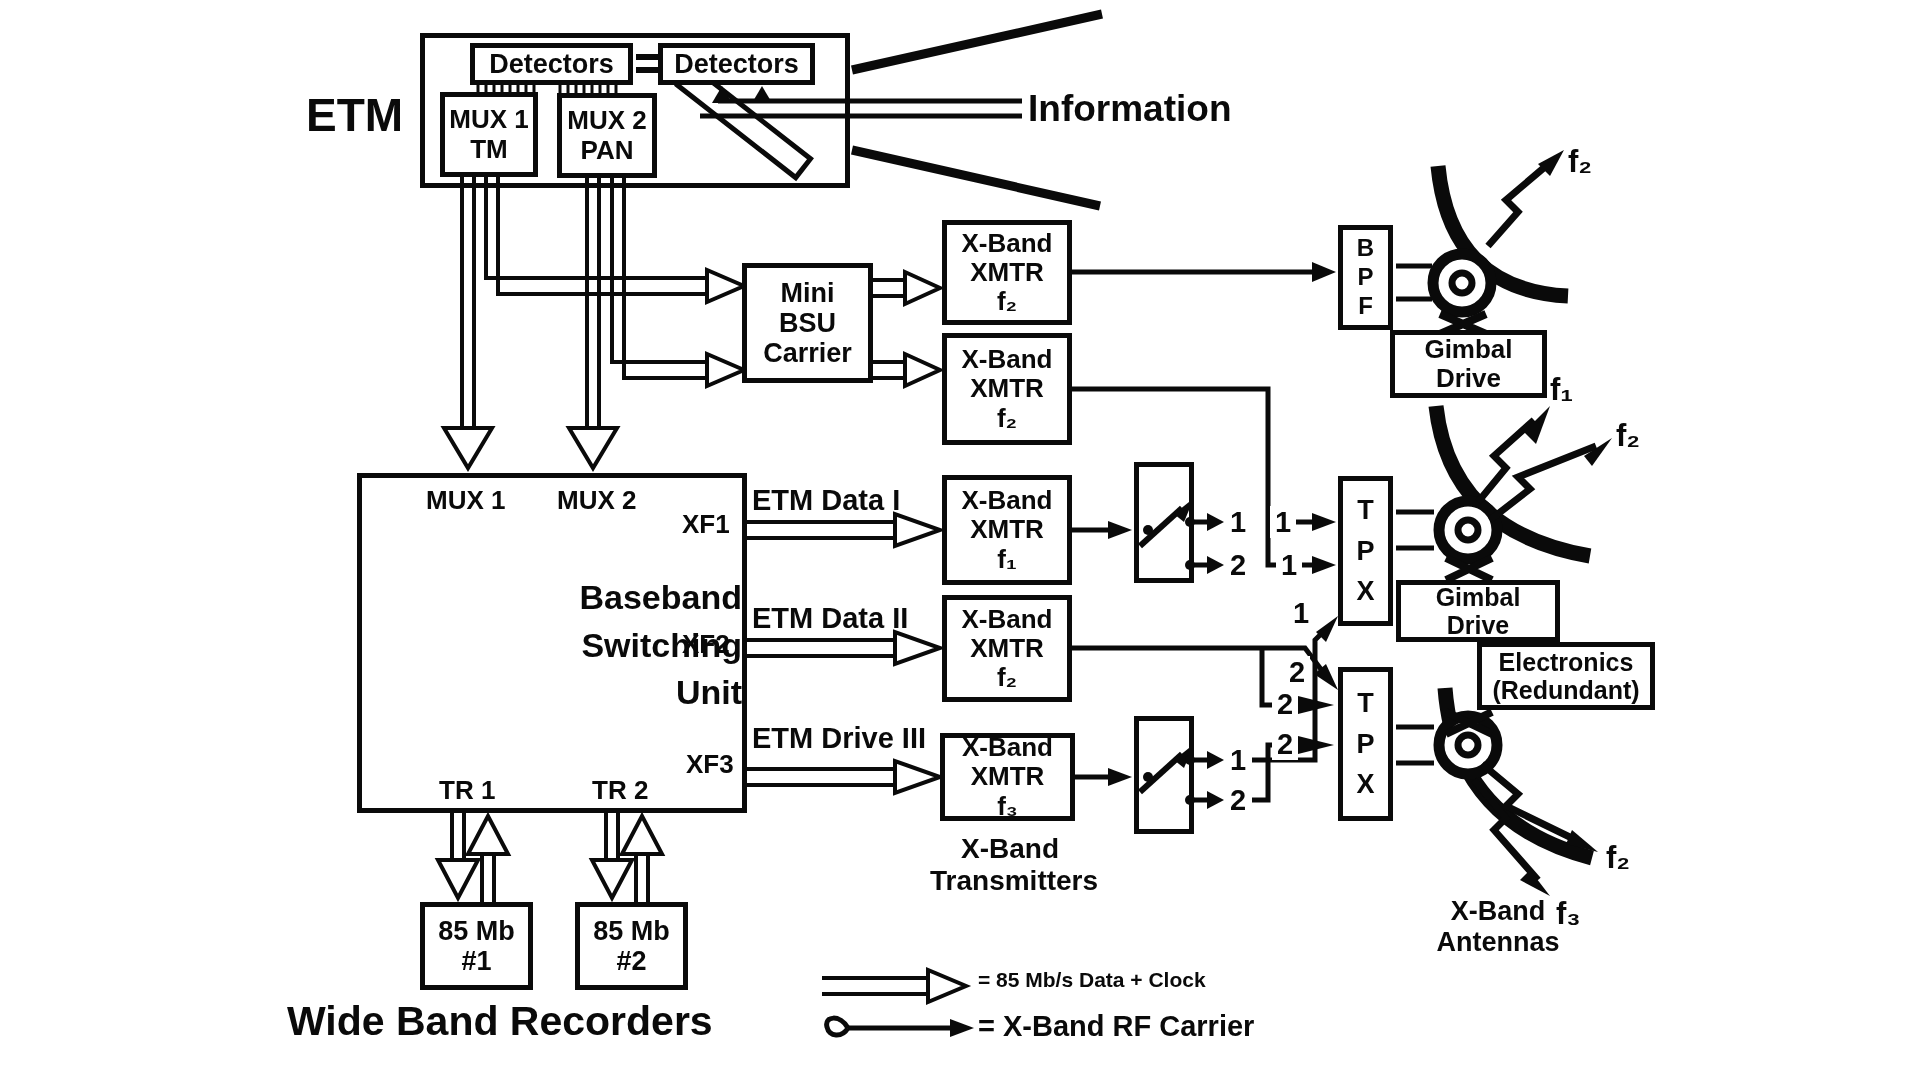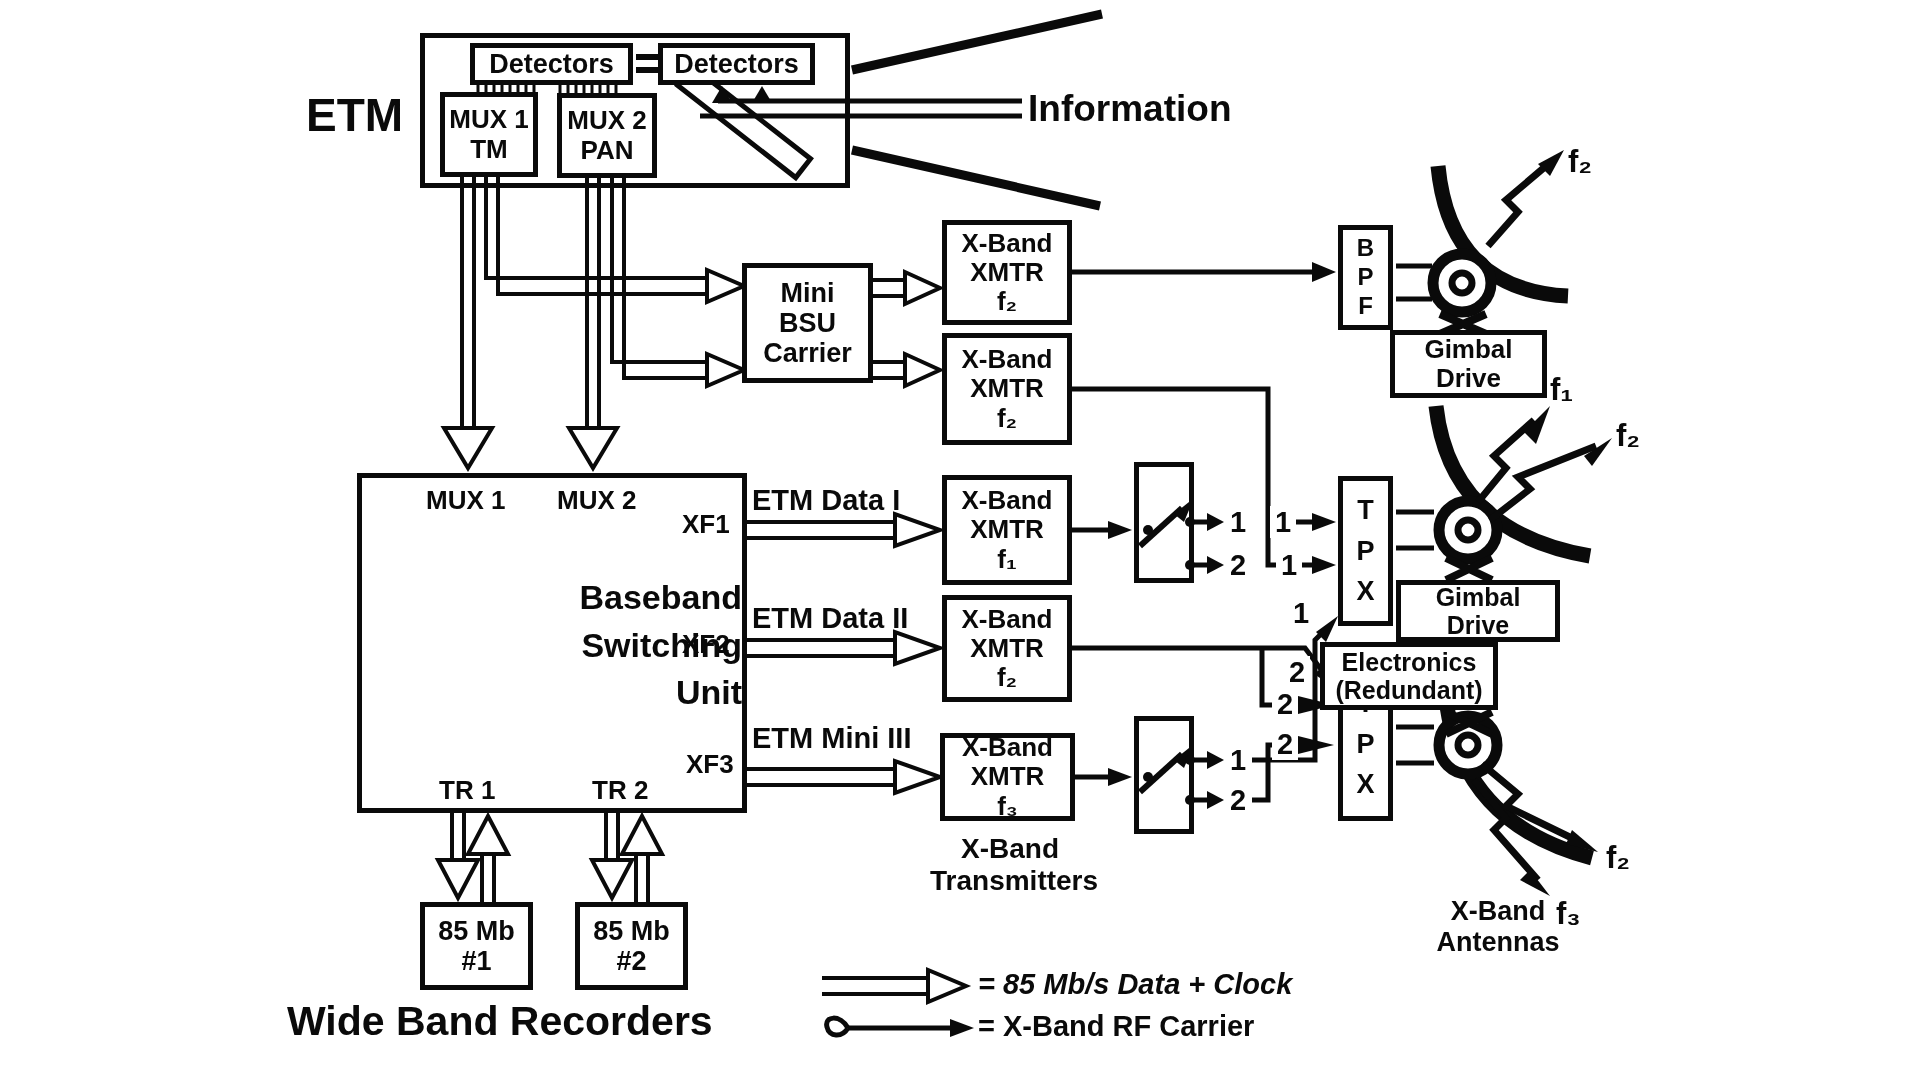--- a/index.html
+++ b/index.html
@@ -230,21 +230,21 @@
     <span class="port" style="left:195px;top:8px;">MUX 2</span>
     <span class="port" style="left:320px;top:32px;">XF1</span>
     <span class="port" style="left:320px;top:152px;">XF2</span>
     <span class="port" style="left:324px;top:272px;">XF3</span>
     <span class="port" style="left:77px;top:298px;">TR 1</span>
     <span class="port" style="left:230px;top:298px;">TR 2</span>
   </div>
 
   <div class="lbl" style="left:752px;top:484px;font-size:29px;">ETM Data I</div>
   <div class="lbl" style="left:752px;top:602px;font-size:29px;">ETM Data II</div>
-  <div class="lbl" style="left:752px;top:722px;font-size:29px;">ETM Mini III</div>
+  <div class="lbl" style="left:752px;top:722px;font-size:29px;">ETM Drive III</div>
 
   <div class="b" style="left:942px;top:475px;width:130px;height:110px;font-size:26px;">
     <span>X-Band</span>
     <span>XMTR</span>
     <span>f₁</span>
   </div>
   <div class="b" style="left:942px;top:595px;width:130px;height:107px;font-size:26px;">
     <span>X-Band</span>
     <span>XMTR</span>
     <span>f₂</span>
@@ -276,21 +276,21 @@
   <div class="n" style="left:1284px;top:656px;">2</div>
   <div class="n" style="left:1272px;top:688px;">2</div>
   <div class="n" style="left:1272px;top:728px;">2</div>
   <div class="n" style="left:1225px;top:744px;">1</div>
   <div class="n" style="left:1225px;top:784px;">2</div>
 
   <div class="b" style="left:1396px;top:580px;width:164px;height:62px;font-size:25px;">
     <span>Gimbal</span>
     <span>Drive</span>
   </div>
-  <div class="b" style="left:1320px;top:642px;width:178px;height:68px;font-size:25px;">
+  <div class="b" style="left:1477px;top:642px;width:178px;height:68px;font-size:25px;">
     <span>Electronics</span>
     <span>(Redundant)</span>
   </div>
 
   <div class="lbl" style="left:1568px;top:144px;font-size:31px;">f₂</div>
   <div class="lbl" style="left:1550px;top:372px;font-size:31px;">f₁</div>
   <div class="lbl" style="left:1616px;top:418px;font-size:31px;">f₂</div>
   <div class="lbl" style="left:1606px;top:840px;font-size:31px;">f₂</div>
   <div class="lbl" style="left:1556px;top:896px;font-size:31px;">f₃</div>
 
@@ -306,16 +306,16 @@
 
   <div class="stack" style="left:930px;top:833px;width:160px;font-size:28px;">
     <div>X-Band</div>
     <div>Transmitters</div>
   </div>
   <div class="stack" style="left:1428px;top:896px;width:140px;font-size:27px;">
     <div>X-Band</div>
     <div>Antennas</div>
   </div>
 
-  <div class="lbl" style="left:978px;top:968px;font-size:29px;font-style:italic;">= 85 Mb/s Data + Clock</div>
+  <div class="lbl" style="left:978px;top:968px;font-size:21px;">= 85 Mb/s Data + Clock</div>
   <div class="lbl" style="left:978px;top:1010px;font-size:29px;">= X-Band RF Carrier</div>
 
 </div>
 
 </body></html>

